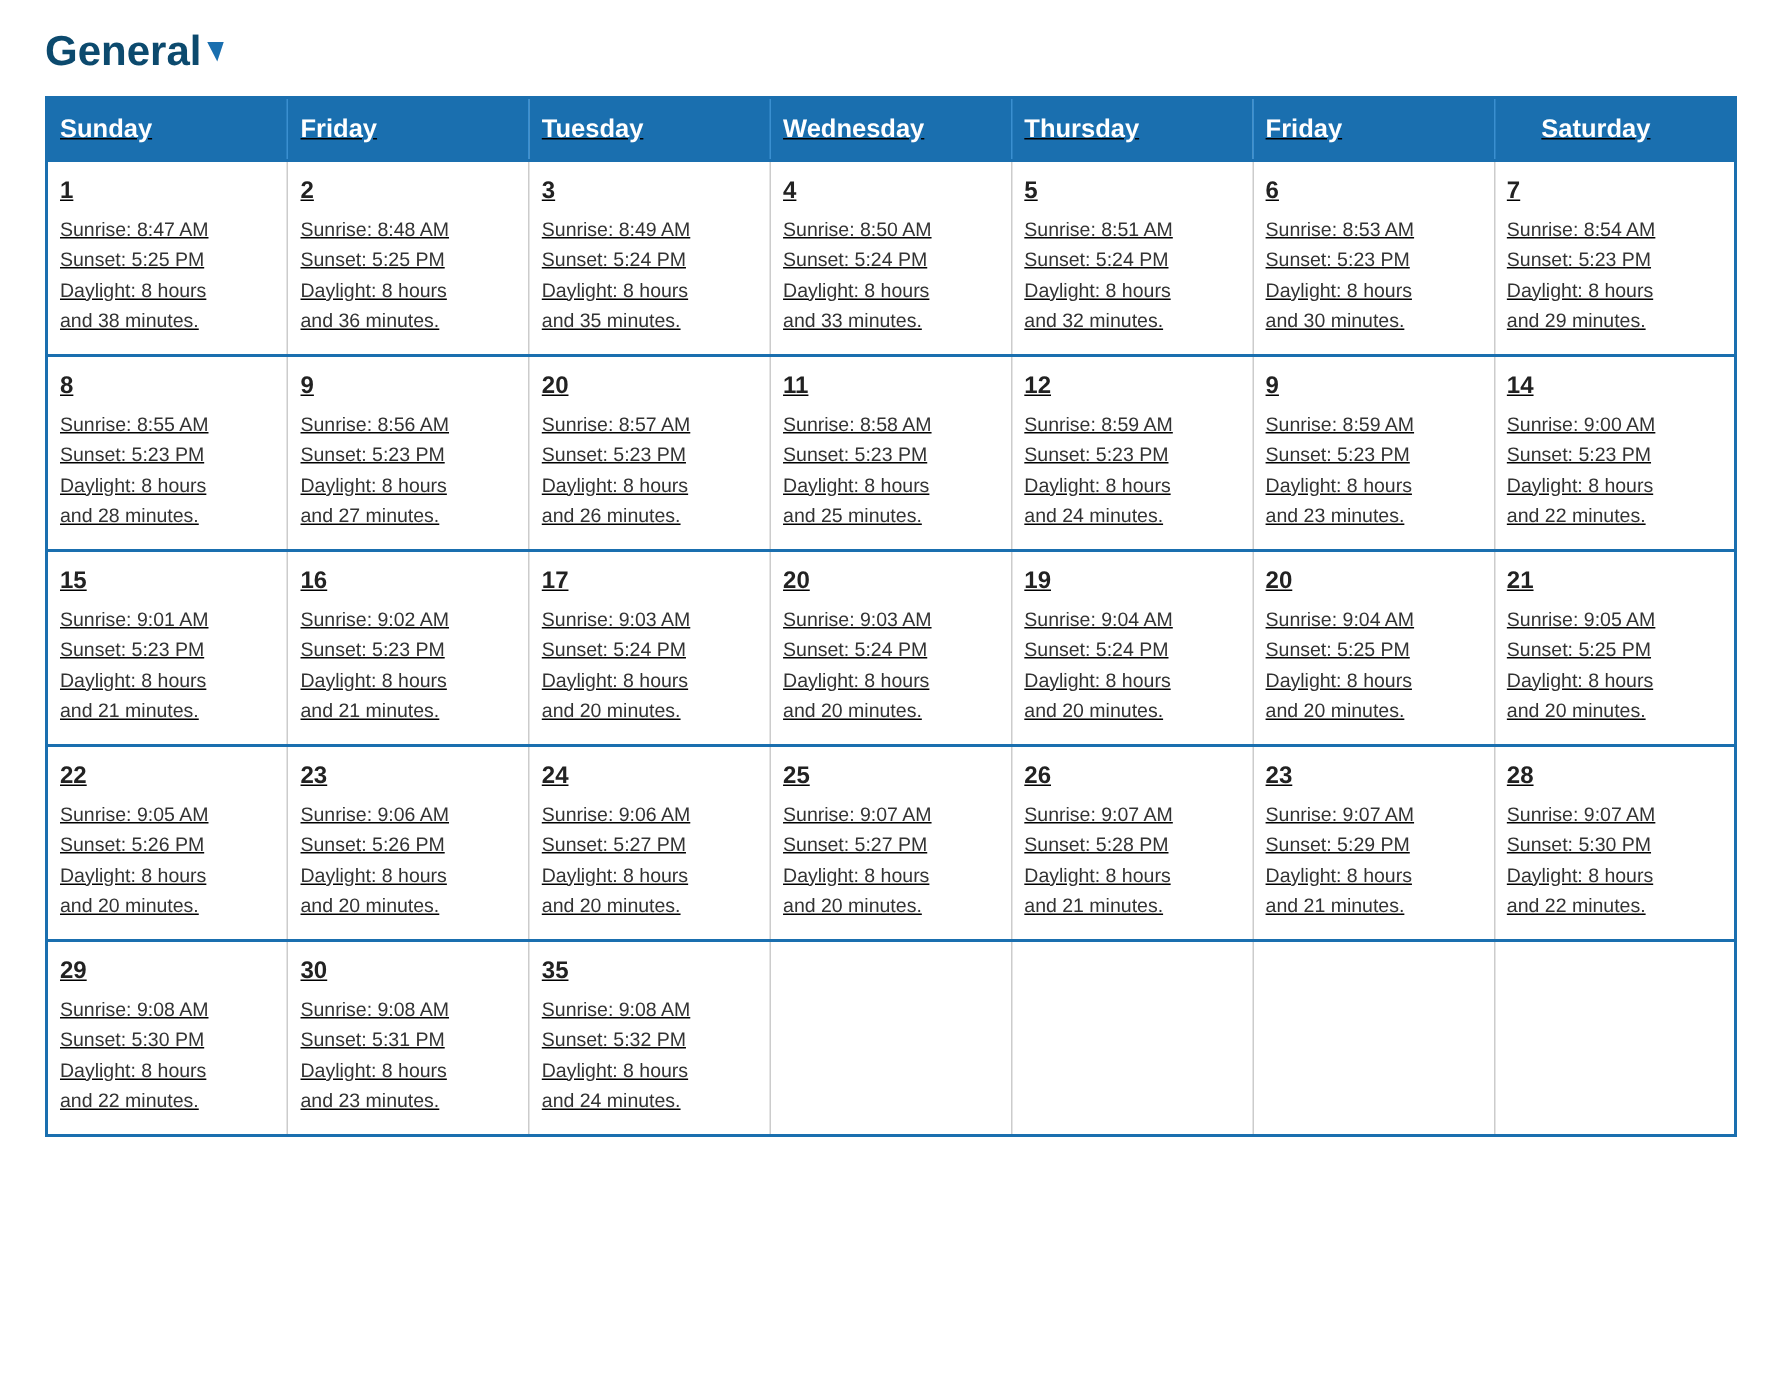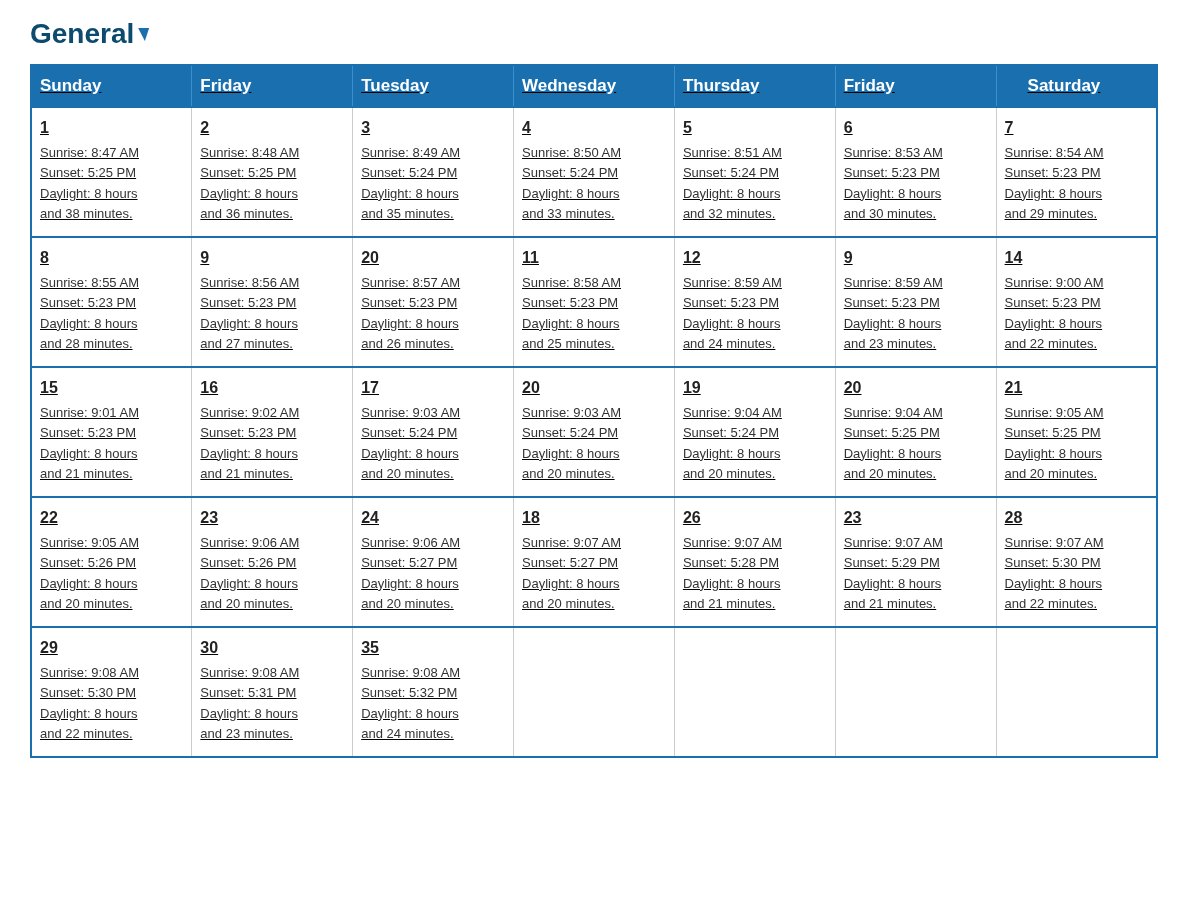--- a/index.html
+++ b/index.html
@@ -179,21 +179,21 @@
         <td><span class="day-number">21</span>
 <span class="day-info">Sunrise: 9:05 AM<br>Sunset: 5:25 PM<br>Daylight: 8 hours<br>and 20 minutes.</span></td>
       </tr>
       <tr>
         <td><span class="day-number">22</span>
 <span class="day-info">Sunrise: 9:05 AM<br>Sunset: 5:26 PM<br>Daylight: 8 hours<br>and 20 minutes.</span></td>
         <td><span class="day-number">23</span>
 <span class="day-info">Sunrise: 9:06 AM<br>Sunset: 5:26 PM<br>Daylight: 8 hours<br>and 20 minutes.</span></td>
         <td><span class="day-number">24</span>
 <span class="day-info">Sunrise: 9:06 AM<br>Sunset: 5:27 PM<br>Daylight: 8 hours<br>and 20 minutes.</span></td>
-        <td><span class="day-number">18</span>
+        <td><span class="day-number">25</span>
 <span class="day-info">Sunrise: 9:07 AM<br>Sunset: 5:27 PM<br>Daylight: 8 hours<br>and 20 minutes.</span></td>
         <td><span class="day-number">26</span>
 <span class="day-info">Sunrise: 9:07 AM<br>Sunset: 5:28 PM<br>Daylight: 8 hours<br>and 21 minutes.</span></td>
         <td><span class="day-number">23</span>
 <span class="day-info">Sunrise: 9:07 AM<br>Sunset: 5:29 PM<br>Daylight: 8 hours<br>and 21 minutes.</span></td>
         <td><span class="day-number">28</span>
 <span class="day-info">Sunrise: 9:07 AM<br>Sunset: 5:30 PM<br>Daylight: 8 hours<br>and 22 minutes.</span></td>
       </tr>
       <tr>
         <td><span class="day-number">29</span>

